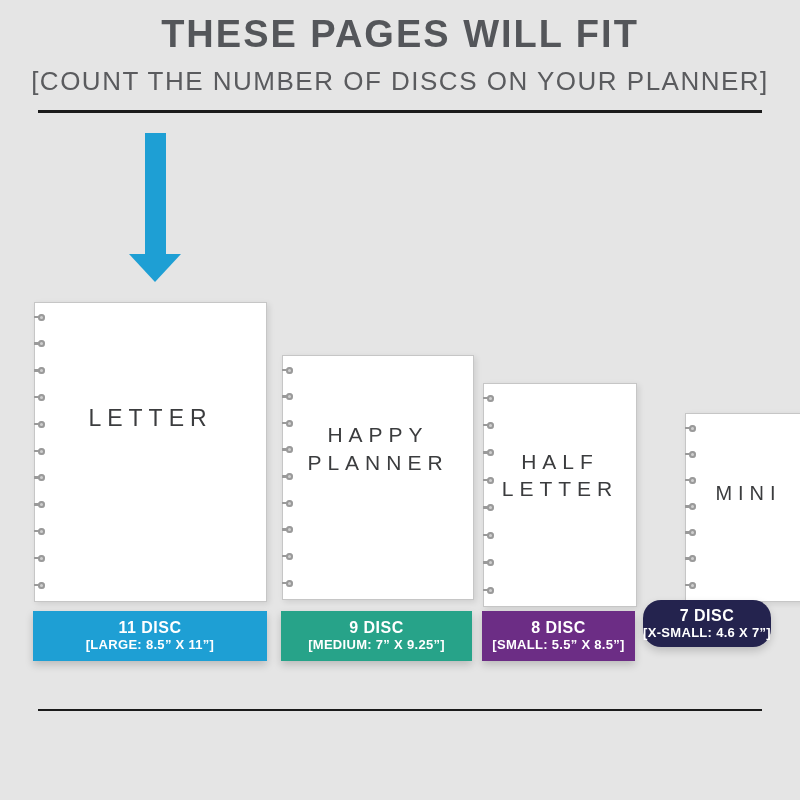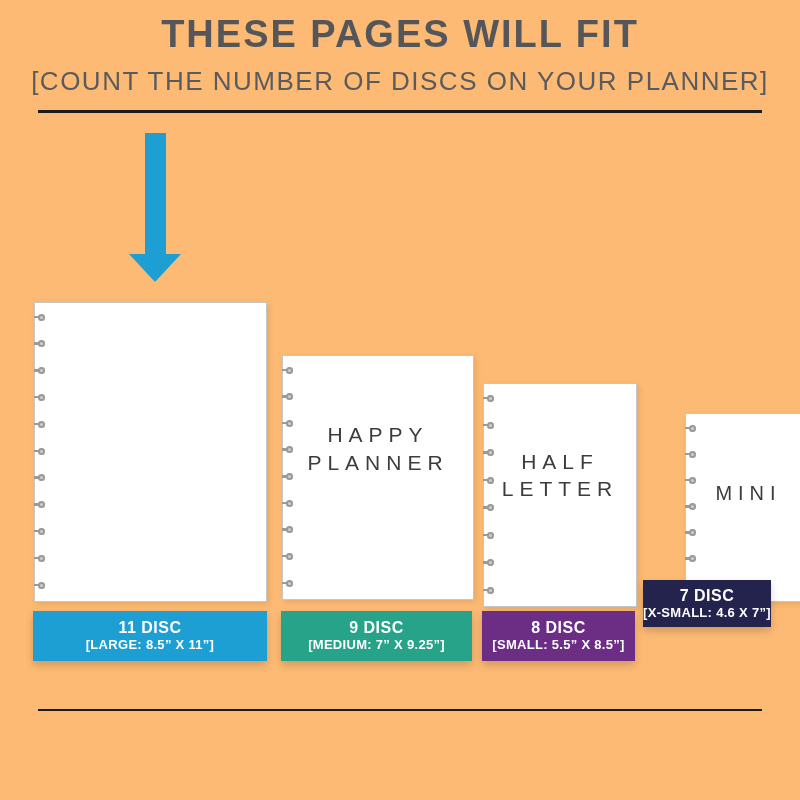--- a/index.html
+++ b/index.html
@@ -1,17 +1,17 @@
 <!DOCTYPE html>
 <html><head>
 <meta charset="utf-8">
 <style>
   html,body { margin:0; padding:0; background:#ffffff; }
   .canvas {
-    position:relative; width:800px; height:800px; background:#fdba74;
+    position:relative; width:800px; height:800px; background:#e5e5e5;
     font-family:"Liberation Sans", sans-serif; overflow:hidden;
   }
 
   
   .title {
     position:absolute; top:13px; left:0; right:0; text-align:center;
     font-size:38px; font-weight:700; letter-spacing:2px; color:#54565a;
   }
   .subtitle {
     position:absolute; top:66px; left:0; right:0; text-align:center;
@@ -59,21 +59,21 @@
 
   
   .bar {
     position:absolute; display:flex; flex-direction:column; justify-content:center;
     align-items:center; color:#ffffff; text-align:center;
     box-shadow:0 4px 8px rgba(0,0,0,0.18);
   }
   .g1 .bar { left:33px;  top:611px; width:234px; height:50px; }
   .g2 .bar { left:281px; top:611px; width:191px; height:50px; }
   .g3 .bar { left:482px; top:611px; width:153px; height:50px; }
-  .g4 .bar { left:643px; top:580px; width:128px; height:47px; }
+  .g4 .bar { left:643px; top:600px; width:128px; height:47px;border-radius:18px; }
   .bar-line1 { font-size:16px; font-weight:700; letter-spacing:0.5px; line-height:1.2; }
   .bar-line2 { font-size:13px; font-weight:700; letter-spacing:0.3px; line-height:1.25; }
 
   
   .logo {
     position:absolute; top:737px; left:0; right:0; height:56px;
     display:flex; justify-content:center; align-items:center;
   }
   .logo-better { font-size:31px; font-weight:700; letter-spacing:6px; color:#4b4c4e; }
   .logo-note   { font-size:31px; font-weight:400; letter-spacing:6px; color:#4b4c4e; }
@@ -88,20 +88,21 @@
   <div class="title">THESE PAGES WILL FIT</div>
   <div class="subtitle">[COUNT THE NUMBER OF DISCS ON YOUR PLANNER]</div>
   <div class="rule-top"></div>
 
   <div class="arrow-shaft" style="background: rgb(30, 159, 212);"></div>
   <div class="arrow-head" style="border-top-color: rgb(30, 159, 212);"></div>
 
   <div class="group g1">
     <div class="page">
       <div class="holes"></div>
+      <div class="page-name">LETTER</div>
     <div class="hole" style="top: 10.5px;"></div>
         <div class="hole" style="top: 37.3px;"></div>
         <div class="hole" style="top: 64.1px;"></div>
         <div class="hole" style="top: 90.9px;"></div>
         <div class="hole" style="top: 117.7px;"></div>
         <div class="hole" style="top: 144.5px;"></div>
         <div class="hole" style="top: 171.3px;"></div>
         <div class="hole" style="top: 198.1px;"></div>
         <div class="hole" style="top: 224.9px;"></div>
         <div class="hole" style="top: 251.7px;"></div>

